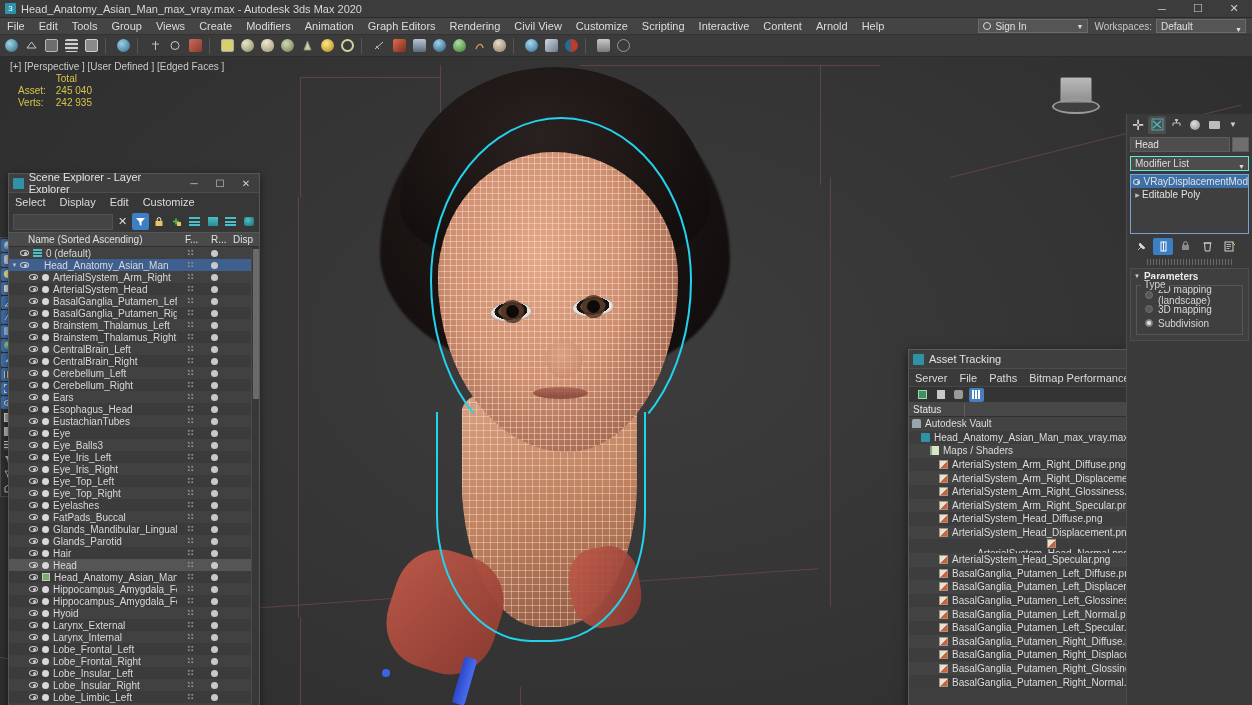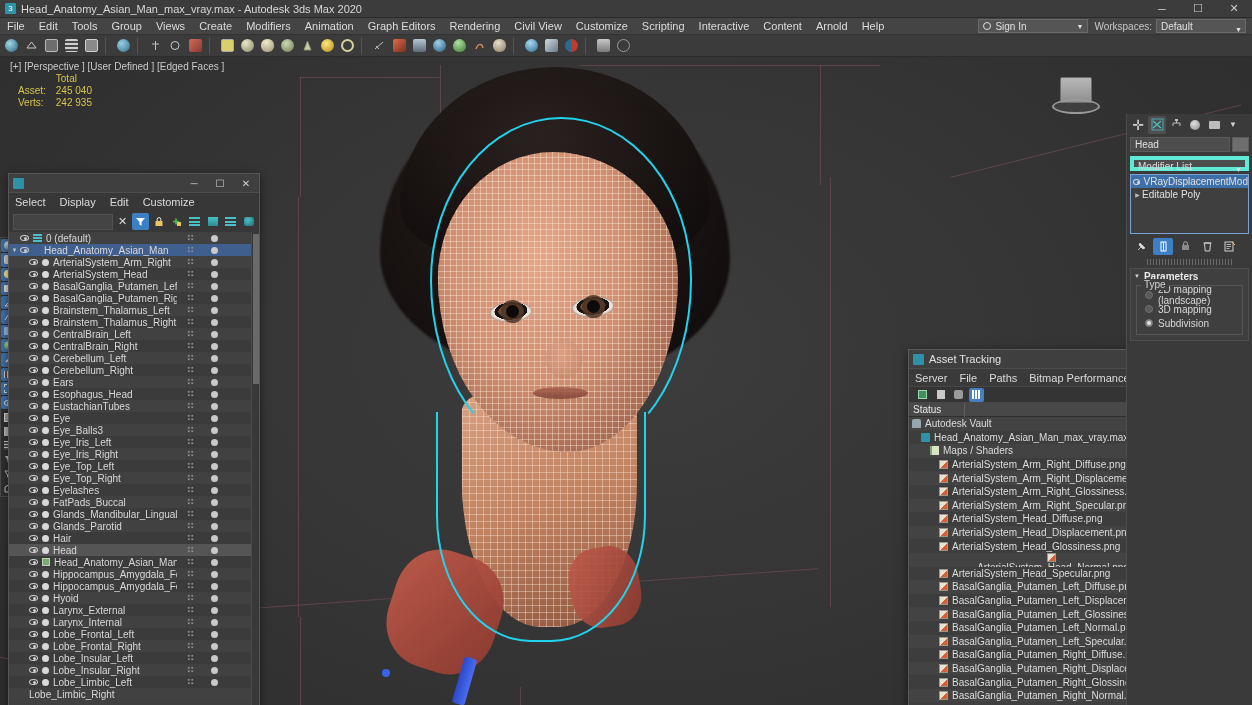--- a/index.html
+++ b/index.html
@@ -340,21 +340,21 @@
   #cmdtabs { height: 21px; display: flex; align-items: center; background: #3a3a3a; padding-left: 2px; gap:1px; }
   #cmdtabs .ct { width: 18px; height: 18px; display:flex; align-items:center; justify-content:center; border-radius:2px; }
   #cmdtabs .ct.on { background: #4e4e4e; }
   #namerow { display: flex; padding: 2px 3px 2px 3px; gap: 2px; align-items:center; }
   #namefield {
     flex: 1; height: 15px; background: #4d4d4d; border: 1px solid #5c5c5c;
     font-size: 10px; color: #e2e2e2; line-height: 14px; padding-left: 4px;
   }
   #colorswatch { width: 17px; height: 15px; background: #6e6e6e; border: 1px solid #5c5c5c; }
   #modlist {
-    margin: 2px 3px 0 3px; height: 15px; background: #4d4d4d; border: 4px solid #5eead4;
+    margin: 2px 3px 0 3px; height: 15px; background: #4d4d4d; border: 1px solid #5eead4;
     font-size: 10px; color: #dcdcdc; line-height: 14px; padding-left: 4px; position: relative;
   }
   #modlist .caret { position: absolute; right: 3px; top: 3px; font-size: 7px; }
   #modstack {
     margin: 3px 3px 0 3px; height: 60px; background: #3f3f3f; border: 1px solid #7aa3d4;
   }
   .mrow { height: 13px; display: flex; align-items: center; font-size: 10px; color: #e0e0e0; padding-left: 2px; }
   .mrow.sel { background: #3d6fa8; }
   .mrow .tri { width: 9px; text-align: center; font-size: 6px; color: #bbb; }
   .mrow .eyeg2 { width: 9px; height: 6px; border: 1px solid #d5d5d5; border-radius: 50%; position:relative; margin-right:4px;}
@@ -665,20 +665,21 @@
       <div class="lb">
           <svg width="9" height="9" viewBox="0 0 9 9">
             <path d="M1 8 L1 3 L4.5 1 L8 3 L8 8 Z" fill="none" stroke="#c0c0c0"></path>
           </svg>
         </div>
     </div>
 
     <div id="scene">
       <div class="wtitle">
         <span class="ic"></span>
+        <span class="tx">Scene Explorer - Layer Explorer</span>
         <span class="wbtns">
           <span>─</span>
           <span>☐</span>
           <span>✕</span>
         </span>
       </div>
       <div class="menurow">
         <span>Select</span>
         <span>Display</span>
         <span>Edit</span>
@@ -709,20 +710,26 @@
           </span>
         <span class="sbtn">
             <span style="display:block;width:10px;height:9px;background:linear-gradient(180deg,#49c0c8,#2a8a90)"></span>
           </span>
         <span class="sbtn">
             <span style="display:block;width:11px;height:9px;background:repeating-linear-gradient(180deg,#49c0c8 0 2px,transparent 2px 3.5px)"></span>
           </span>
         <span class="sbtn">
             <span style="display:block;width:10px;height:9px;background:radial-gradient(circle at 40% 35%,#49c0c8,#1f6a70);border-radius:2px"></span>
           </span>
+      </div>
+      <div class="colhead">
+        <span class="cname">Name (Sorted Ascending)</span>
+        <span class="cF">F...</span>
+        <span class="cR">R...</span>
+        <span class="cD">Disp</span>
       </div>
       <div id="treewrap">
         <div id="tree">
             <div class="trow">
               <span class="tri" style="margin-left: 0px;"></span>
               <span class="eyeg" style="margin-right: 4px; flex: 0 0 auto;"></span>
               <span class="layerstack"></span>
               <span class="nm">0 (default)</span>
               <span class="fcol"><span class="mvicon"></span></span>
               <span class="rcol"><span class="bulb"></span></span>
@@ -1170,27 +1177,20 @@
               <span class="an" style="padding-left: 30px;">
                 <span class="ficon png"></span>
                 <span>ArterialSystem_Head_Diffuse.png</span>
               </span>
               <span class="as">Found</span>
             </div>
             <div class="arow">
               <span class="an" style="padding-left: 30px;">
                 <span class="ficon png"></span>
                 <span>ArterialSystem_Head_Displacement.png</span>
-              </span>
-              <span class="as">Found</span>
-            </div>
-            <div class="arow">
-              <span class="an" style="padding-left: 30px;">
-                <span class="ficon png"></span>
-                <span>ArterialSystem_Head_Glossiness.png</span>
               </span>
               <span class="as">Found</span>
             </div>
             <div class="arow">
               <span class="an" style="padding-left: 30px; flex-direction: column;">
                 <span class="ficon png"></span>
                 <span>ArterialSystem_Head_Normal.png</span>
               </span>
               <span class="as">Found</span>
             </div>

